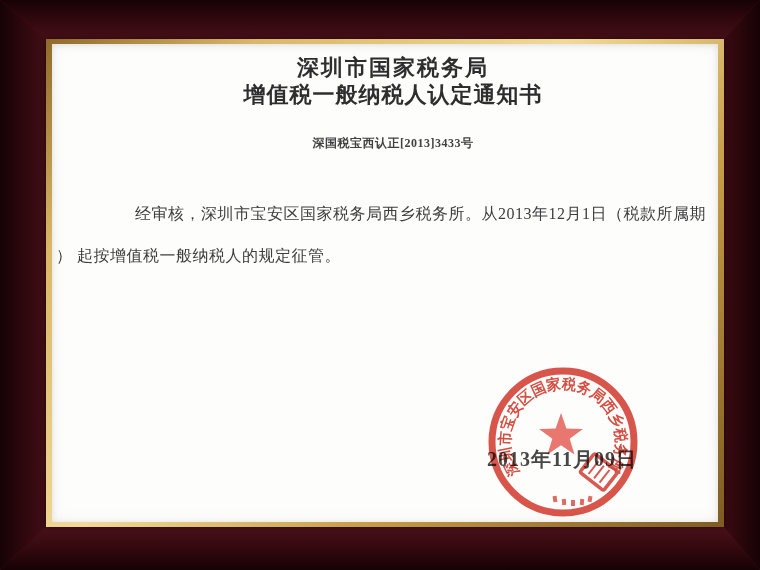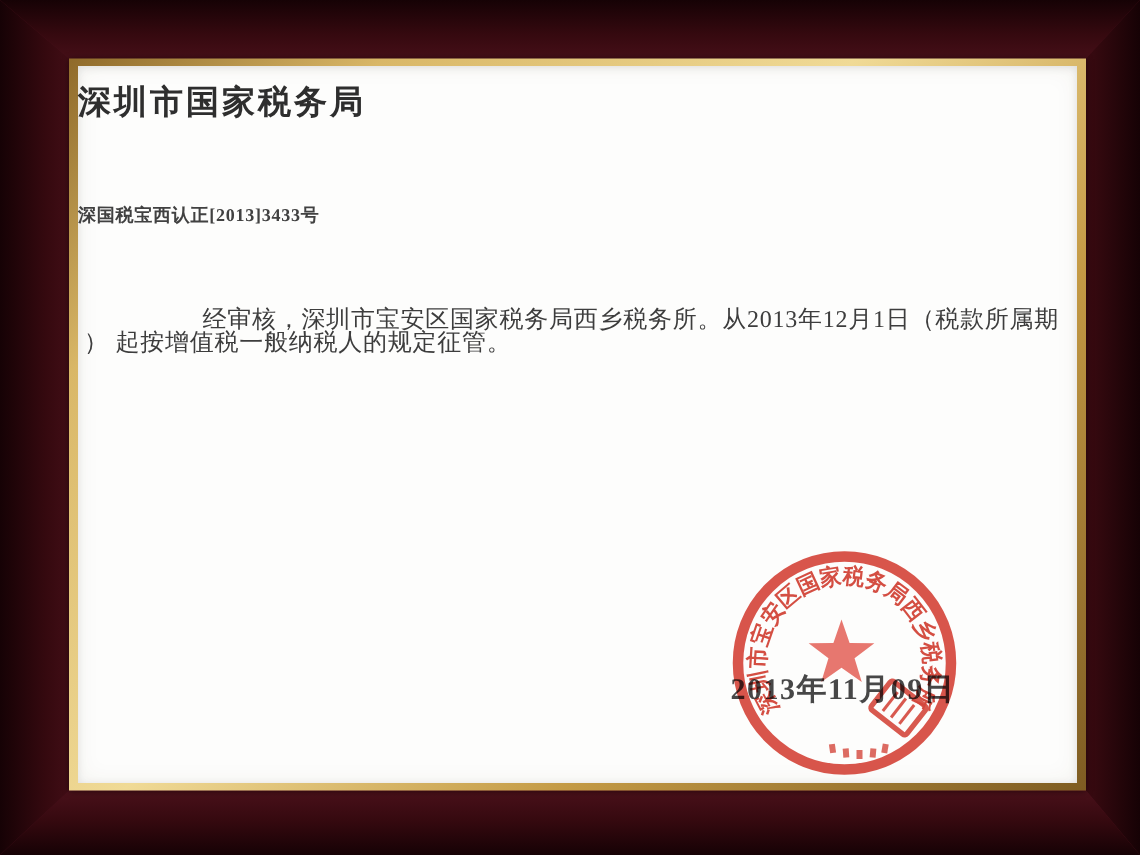--- a/index.html
+++ b/index.html
@@ -32,27 +32,27 @@
     background:linear-gradient(135deg,#8f6a2a 0%,#d9b767 18%,#f0da96 45%,#c49a45 70%,#7e5c22 100%);
     padding:5px 6px 5px 6px;box-sizing:border-box;
     box-shadow:0 0 4px rgba(15,0,4,.65);
   }
   .paper{
     position:relative;width:100%;height:100%;background:#fdfdfc;
     box-shadow:inset 0 1px 6px rgba(0,0,0,.10), inset 0 0 16px rgba(90,70,40,.06);
   }
   
   .line{position:absolute;white-space:nowrap;color:#3d3d3d;font-size:16px;line-height:22px;letter-spacing:.5px;}
-  .t-center{left:0;right:0;}
+  .t-center{left:16px;right:0;text-align:center;}
   .issuer{top:13px;font-size:22px;font-weight:bold;color:#2e2e2e;letter-spacing:2px;}
   .doctitle{top:40px;font-size:22px;font-weight:bold;color:#2e2e2e;letter-spacing:1px;}
   .refno{top:88px;font-size:12px;font-weight:600;color:#414141;letter-spacing:.5px;}
   .addressee{left:50px;top:122px;}
   .body1{left:83px;top:159px;}
-  .body2{left:4px;top:174px;}
+  .body2{left:4px;top:201px;}
   .closing{left:85px;top:226px;}
   .issue-date{
     position:absolute;left:435px;top:402px;white-space:nowrap;
     font-size:20px;font-weight:bold;color:#474747;letter-spacing:1px;text-align:right;
   }
   
   .seal{
     position:absolute;left:431px;top:318px;width:160px;height:160px;
     mix-blend-mode:multiply;opacity:.9;
   }
@@ -64,20 +64,21 @@
 
   <div class="rail rail-top"></div>
   <div class="rail rail-right"></div>
   <div class="rail rail-bottom"></div>
   <div class="rail rail-left"></div>
 
   <div class="gold">
     <div class="paper">
 
       <div class="line t-center issuer">深圳市国家税务局</div>
+      <div class="line t-center doctitle">增值税一般纳税人认定通知书</div>
       <div class="line t-center refno">深国税宝西认正[2013]3433号</div>
 
       <div class="line body1">经审核，深圳市宝安区国家税务局西乡税务所。从2013年12月1日（税款所属期</div>
       <div class="line body2">） 起按增值税一般纳税人的规定征管。</div>
 
       <div class="issue-date">2013年11月09日</div>
 
       <svg class="seal" viewBox="0 0 160 160" xmlns="http://www.w3.org/2000/svg" xmlns:xlink="http://www.w3.org/1999/xlink">
 
         <circle cx="80" cy="80" r="71" fill="none" stroke="#d23327" stroke-width="7" stroke-opacity="0.92"></circle>

